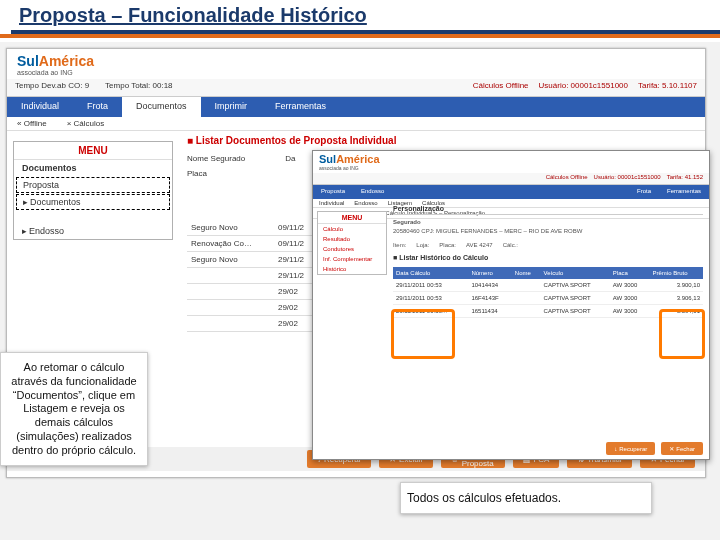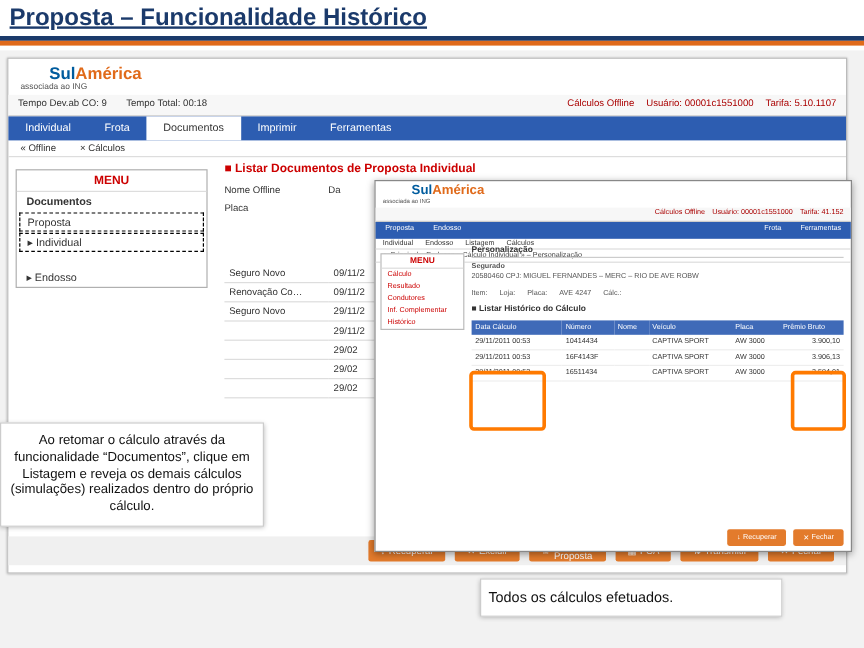--- a/index.html
+++ b/index.html
@@ -1,27 +1,27 @@
 <!DOCTYPE html>
 <html><head>
 <meta charset="utf-8">
 <style>
   * { margin:0; padding:0; box-sizing:border-box; }
   body { width:720px; height:540px; font-family:Arial,Helvetica,sans-serif; background:#fff; overflow:hidden; position:relative; }
-  .title-bar { height:34px; background:#fff; border-bottom:4px solid #1b3a6b; padding:2px 8px; display:flex; align-items:center; font-size:20px; font-weight:bold; color:#1b3a6b; }
+  .title-bar { height:34px; background:#fff; border-bottom:4px solid #1b3a6b; padding:2px 8px; display:flex; align-items:center; font-size:20px; font-weight:bold; color:#1b3a6b;margin-left:11px; }
   .title-bar span { text-decoration:underline; }
   .orange-strip { height:4px; background:#e06a1a; }
   .slide-area { position:absolute; top:42px; left:0; right:0; bottom:0; background:#f2f2f2; }
   
   .app-back {
     position:absolute; top:6px; left:6px; width:700px; height:430px;
     background:#fff; border:1px solid #bbb; box-shadow:0 0 2px rgba(0,0,0,.3);
     font-size:9px; color:#333;
   }
-  .logo { font-family:Verdana,Arial; font-weight:bold; color:#005c9e; font-size:14px;margin-left:24px; }
+  .logo { font-family:Verdana,Arial; font-weight:bold; color:#005c9e; font-size:14px; }
   .logo b { color:#e06a1a; }
   .ing { font-size:7px; color:#555; }
   .tabs-back { display:flex; height:20px; background:#2d5db1; color:#fff; font-size:9px; }
   .tabs-back div { padding:4px 14px; }
   .tabs-back .act { background:#fff; color:#333; }
   .topbar-back { background:#f7f7f7; height:18px; padding:2px 8px; font-size:8px; border-bottom:1px solid #ccc; display:flex; gap:16px; }
   .topbar-back .right { margin-left:auto; color:#a00; display:flex; gap:10px; }
   .crumb { padding:4px 10px; font-size:9px; color:#444; border-bottom:1px solid #ddd; }
   .menu-back { position:absolute; top:92px; left:6px; width:160px; background:#fff; border:1px solid #b0b0b0; }
   .menu-back .hd { text-align:center; font-size:10px; font-weight:bold; color:#c00; padding:3px 0; border-bottom:1px solid #ddd; }
@@ -55,21 +55,21 @@
   .hist-title { font-weight:bold; padding:6px 0 2px 0; font-size:7px; }
   .tbl-front { width:100%; border-collapse:collapse; font-size:6px; margin-top:4px; }
   .tbl-front th { background:#3f6ab8; color:#fff; padding:3px 3px; text-align:left; font-weight:normal; }
   .tbl-front td { padding:3px 3px; border-bottom:1px solid #eee; }
   .tbl-front td:last-child { text-align:right; }
   .hilite { position:absolute; border:3px solid #ff7a00; border-radius:4px; pointer-events:none; }
   .btnrow-f { position:absolute; bottom:4px; right:6px; display:flex; gap:6px; }
   .btn-f { background:#e37b2c; color:#fff; font-size:6px; padding:3px 8px; border-radius:2px; display:flex; align-items:center; gap:2px; }
 
   
-  .callout1 { position:absolute; top:310px; left:0; width:220px; background:#fff; border:1px solid #ccc; box-shadow:0 1px 4px rgba(0,0,0,.3); padding:8px 6px; font-size:11px; text-align:center; color:#111; line-height:1.25; }
+  .callout1 { position:absolute; top:310px; left:0; width:148px; background:#fff; border:1px solid #ccc; box-shadow:0 1px 4px rgba(0,0,0,.3); padding:8px 6px; font-size:11px; text-align:center; color:#111; line-height:1.25; }
   .callout2 { position:absolute; top:440px; left:400px; width:252px; background:#fff; border:1px solid #ccc; box-shadow:0 1px 4px rgba(0,0,0,.3); padding:8px 6px; font-size:12px; color:#111; }
 
   .home-ico::before { content:"⌂"; margin-right:3px; }
 </style>
 </head>
 <body>
 
 <div class="title-bar">
     <span>Proposta – Funcionalidade Histórico</span>
   </div>
@@ -102,29 +102,29 @@
     </div>
     <div style="display:flex;gap:20px;padding:2px 10px;font-size:8px;border-bottom:1px solid #ddd">
       <span>« Offline</span>
       <span>× Cálculos</span>
     </div>
 
     <div class="menu-back">
       <div class="hd">MENU</div>
       <div class="it" style="font-weight:bold">Documentos</div>
       <div class="it sel">Proposta</div>
-      <div class="it sel">▸ Individual</div>
+      <div class="it sel">▸ Documentos</div>
       <div class="it" style="height:12px"></div>
       <div class="it">▸ Endosso</div>
     </div>
 
     <div class="listing">
       <div class="listing-hd">■ Listar Documentos de Proposta Individual</div>
       <div style="font-size:8px;padding:4px 0;display:flex;gap:40px">
-        <span>Nome Offline</span>
+        <span>Nome Segurado</span>
         <span>Da</span>
       </div>
       <div style="font-size:8px;padding:2px 0">
         <span>Placa</span>
       </div>
       <table class="tbl-back" style="width:130px">
         <tbody>
           <tr>
               <td>Seguro Novo</td>
               <td>09/11/2</td>

